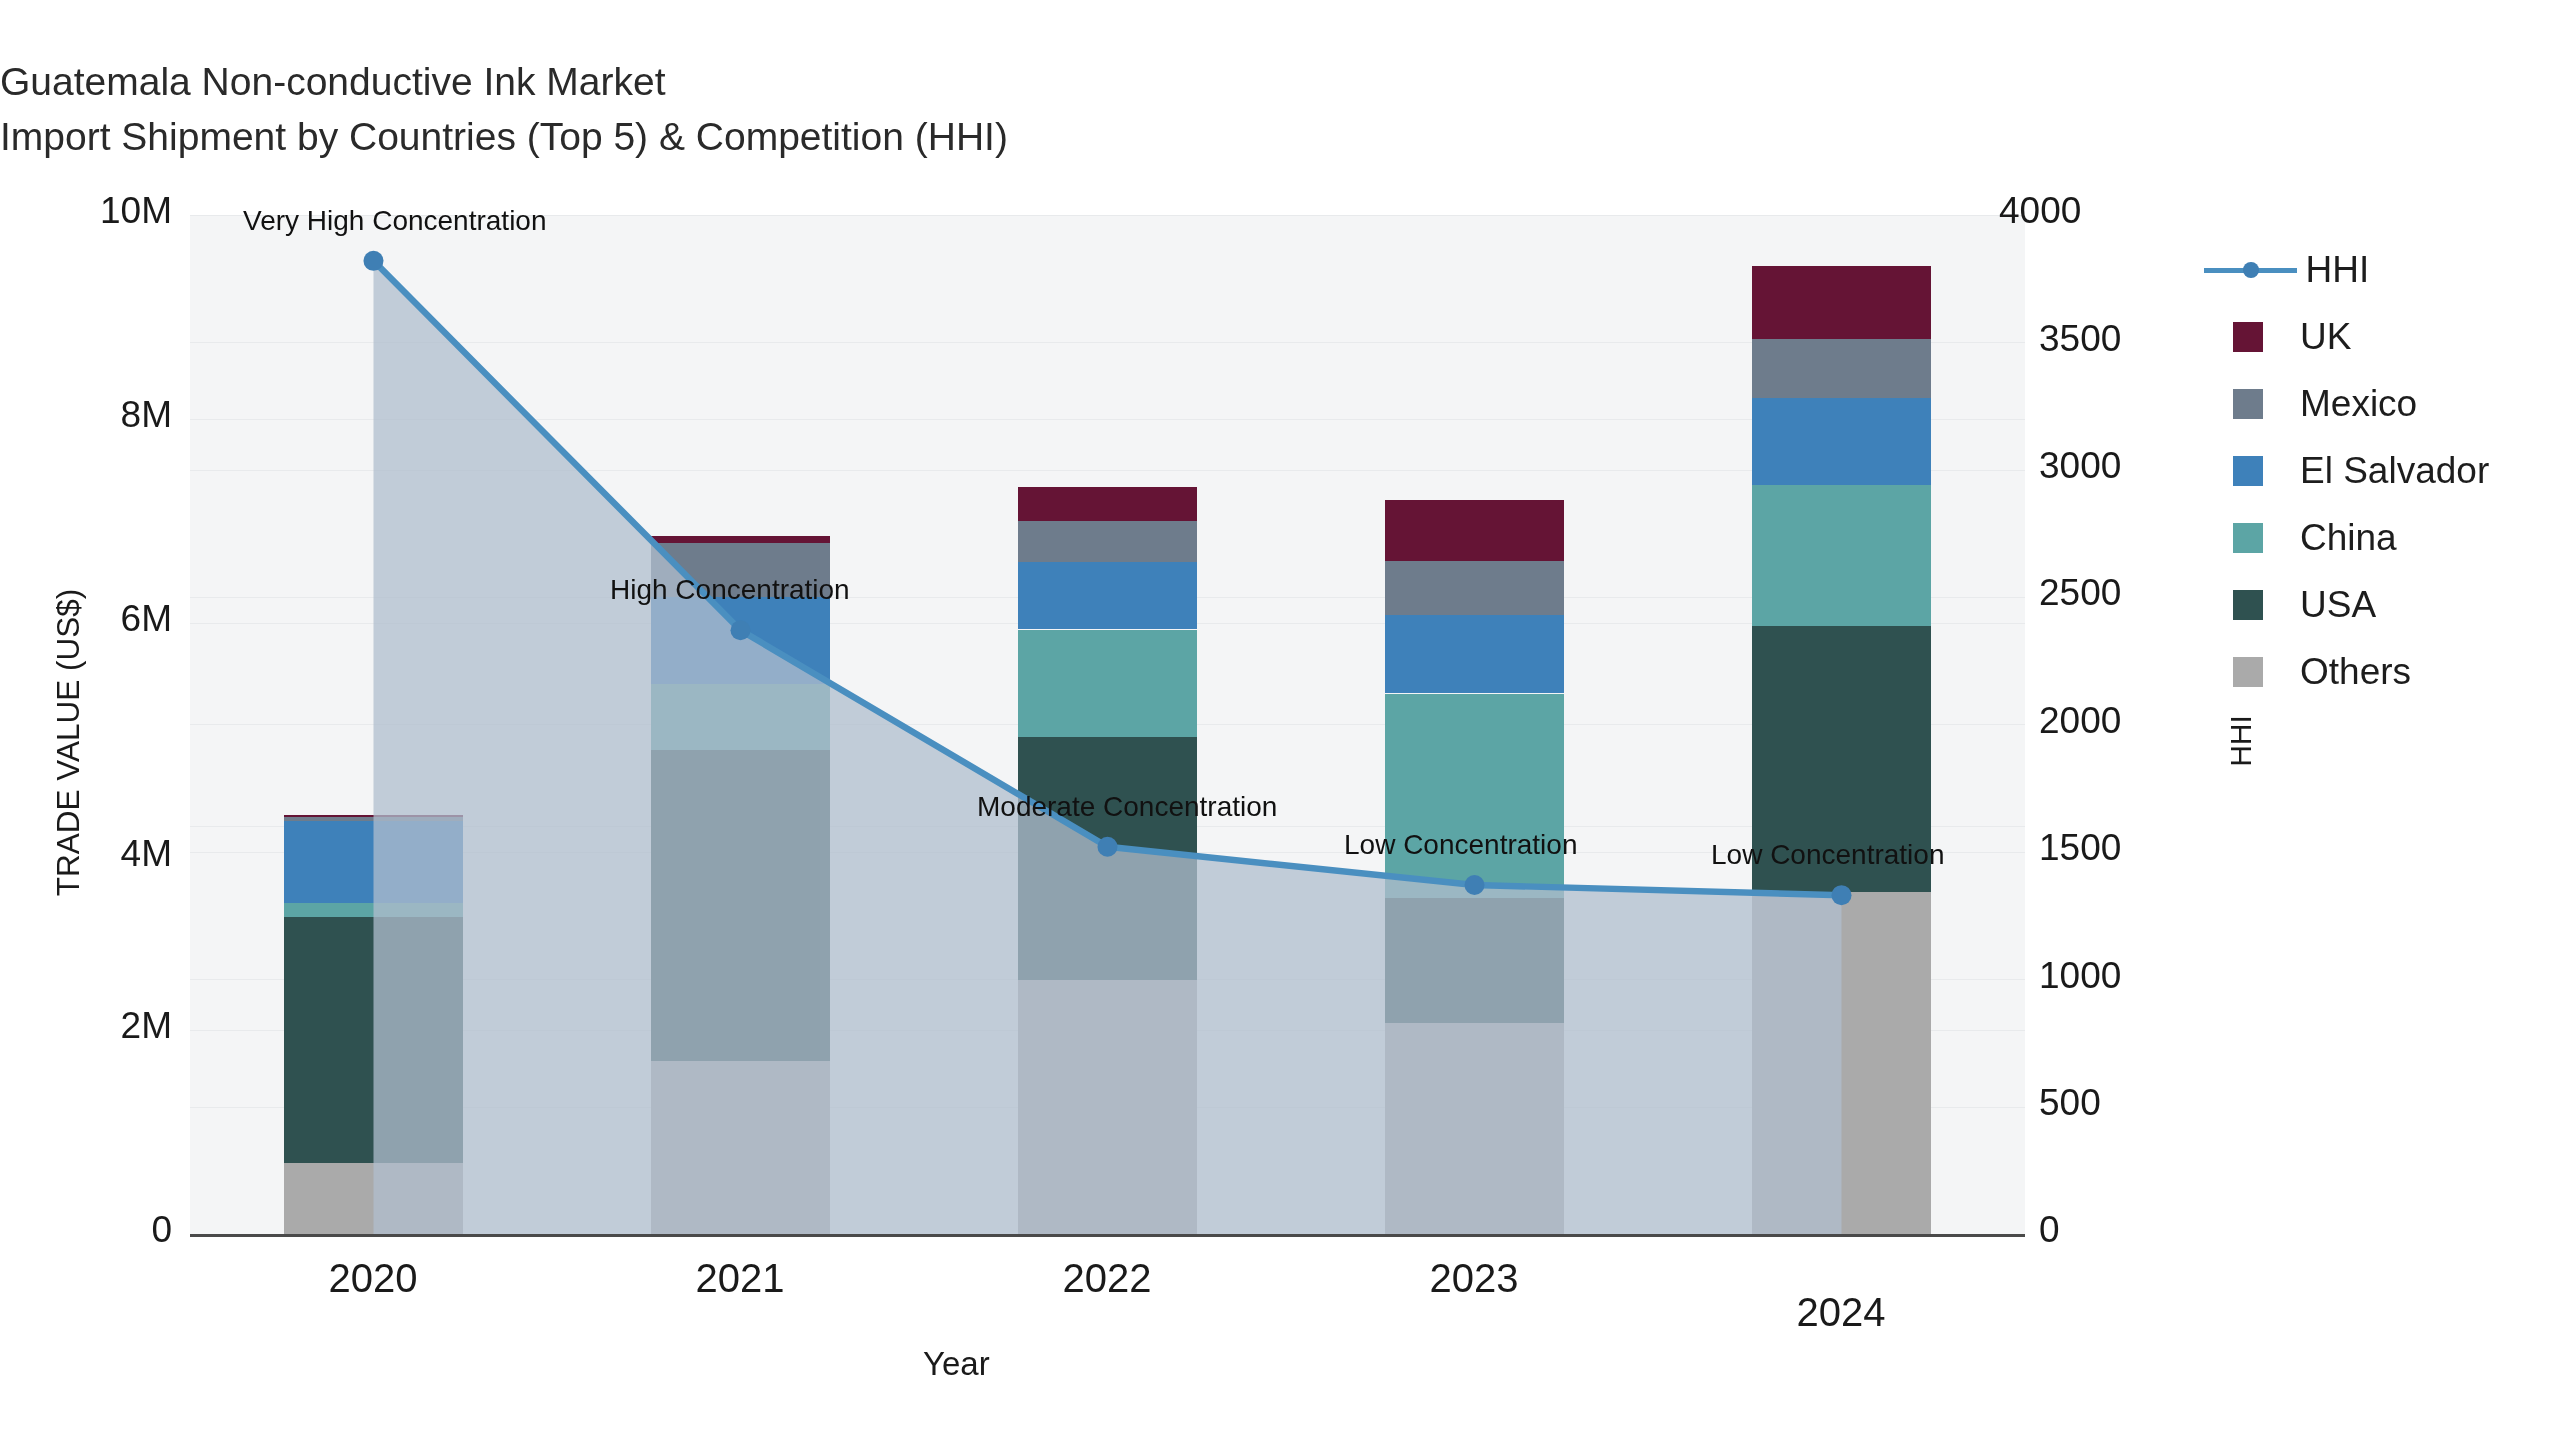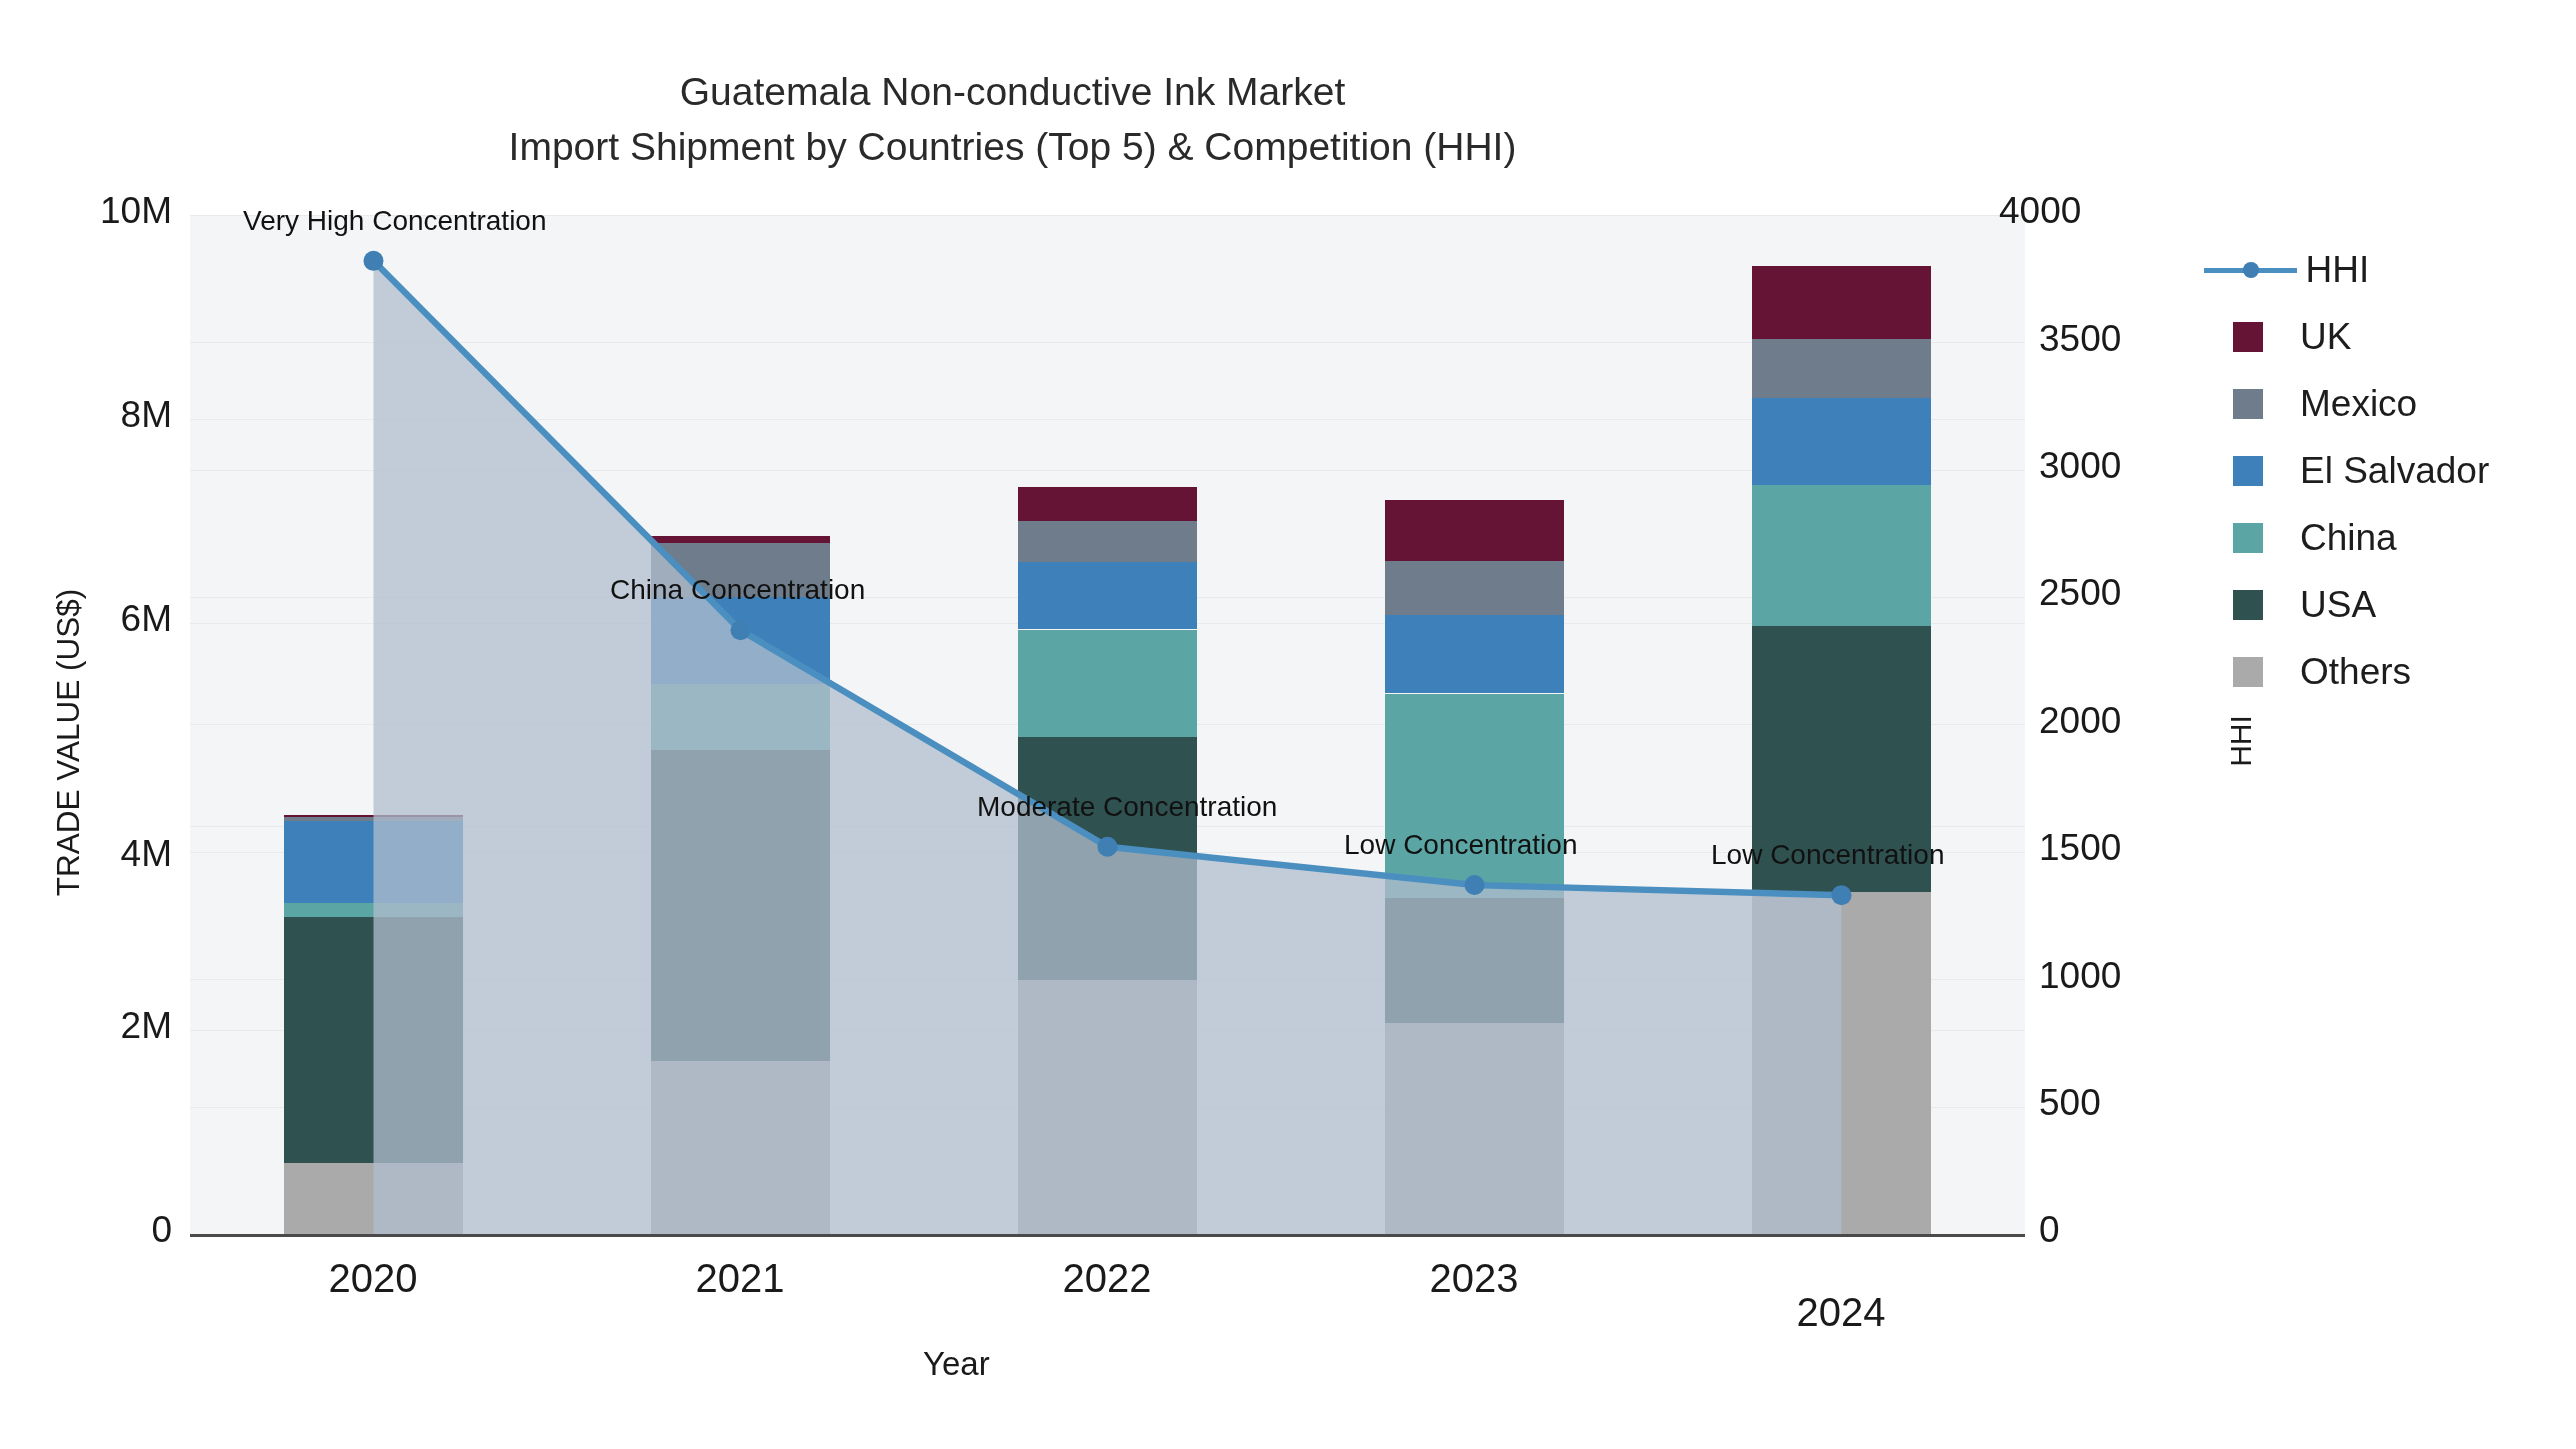--- a/index.html
+++ b/index.html
@@ -4,21 +4,21 @@
 <style>
   html,body{margin:0;padding:0;}
   body{
     width:2576px;height:1449px;background:#ffffff;
     font-family:"Liberation Sans", sans-serif;
     overflow:hidden;position:relative;
   }
   #stage{position:absolute;left:0;top:0;width:2576px;height:1449px;}
 
   
-  .title-block{position:absolute;left:0;top:54px;width:2025px;text-align:center;margin-top:10px;}
+  .title-block{position:absolute;left:0;top:54px;width:2025px;text-align:left;}
   .title-line{font-size:39px;color:#2a2a2a;line-height:1.42;font-weight:400;}
 
   
   #plot{
     position:absolute;left:190px;top:215px;width:1835px;height:1019px;
     background:#f4f5f6;
   }
   .gridline{position:absolute;left:0;width:100%;height:1.4px;background:#e8eaec;}
   .axis-bottom{position:absolute;left:190px;top:1234px;width:1835px;height:2.9px;background:#4a4a4a;}
   .tick{position:absolute;font-size:37px;color:#1a1a1a;white-space:nowrap;}
@@ -124,21 +124,21 @@
         <path d="M 256.5 1424 L 256.5 64.08000000000015 L 769.5 580.28 L 1282.5 882.88 L 1795.5 936.28 L 2308.5 950.52 L 2308.5 1424 Z" fill="rgba(176,190,205,0.75)"></path>
         <polyline points="256.5,64.08000000000015 769.5,580.28 1282.5,882.88 1795.5,936.28 2308.5,950.52" fill="none" stroke="#4a8fc0" stroke-width="9" stroke-linejoin="round" stroke-linecap="round"></polyline>
         <circle cx="256.5" cy="64.08000000000015" r="14" fill="#3f7fb4"></circle>
         <circle cx="769.5" cy="580.28" r="14" fill="#3f7fb4"></circle>
         <circle cx="1282.5" cy="882.88" r="14" fill="#3f7fb4"></circle>
         <circle cx="1795.5" cy="936.28" r="14" fill="#3f7fb4"></circle>
         <circle cx="2308.5" cy="950.52" r="14" fill="#3f7fb4"></circle>
       </svg>
     <div id="annotations">
         <div class="annot" style="left: 30px; top: -10px;">Very High Concentration</div>
-        <div class="annot" style="left: 397px; top: 359px;">China Concentration</div>
+        <div class="annot" style="left: 397px; top: 359px;">High Concentration</div>
         <div class="annot" style="left: 764px; top: 576px;">Moderate Concentration</div>
         <div class="annot" style="left: 1131px; top: 614px;">Low Concentration</div>
         <div class="annot" style="left: 1498px; top: 624px;">Low Concentration</div>
       </div>
   </div>
 
   <div class="axis-bottom"></div>
 
   <div id="ticks-left">
       <div class="tick tick-left" style="left: 29px; top: 1209px;">0</div>

